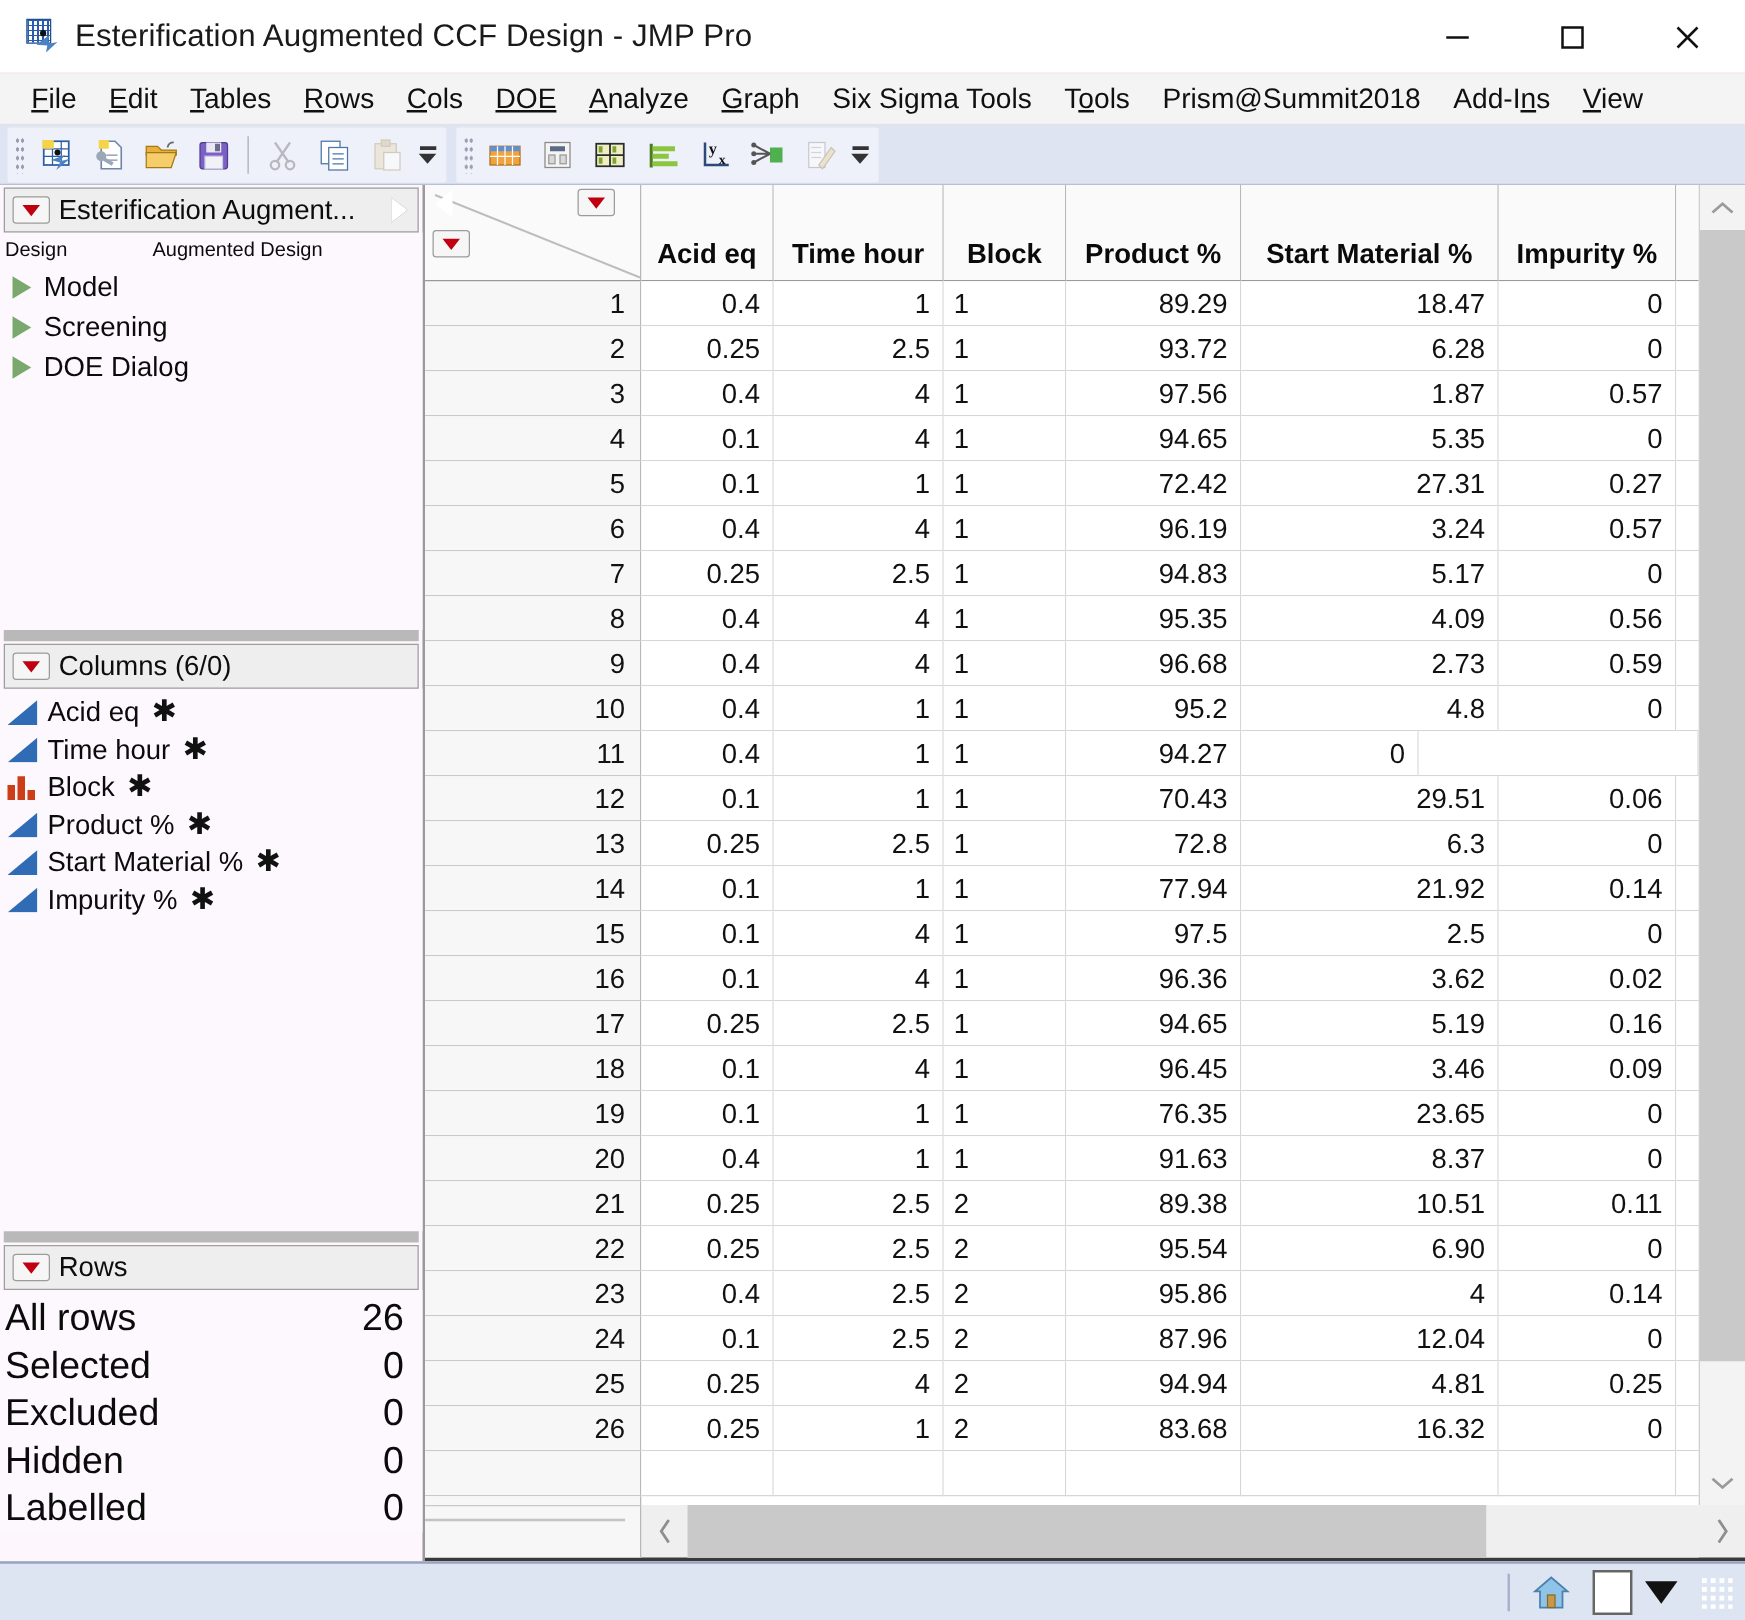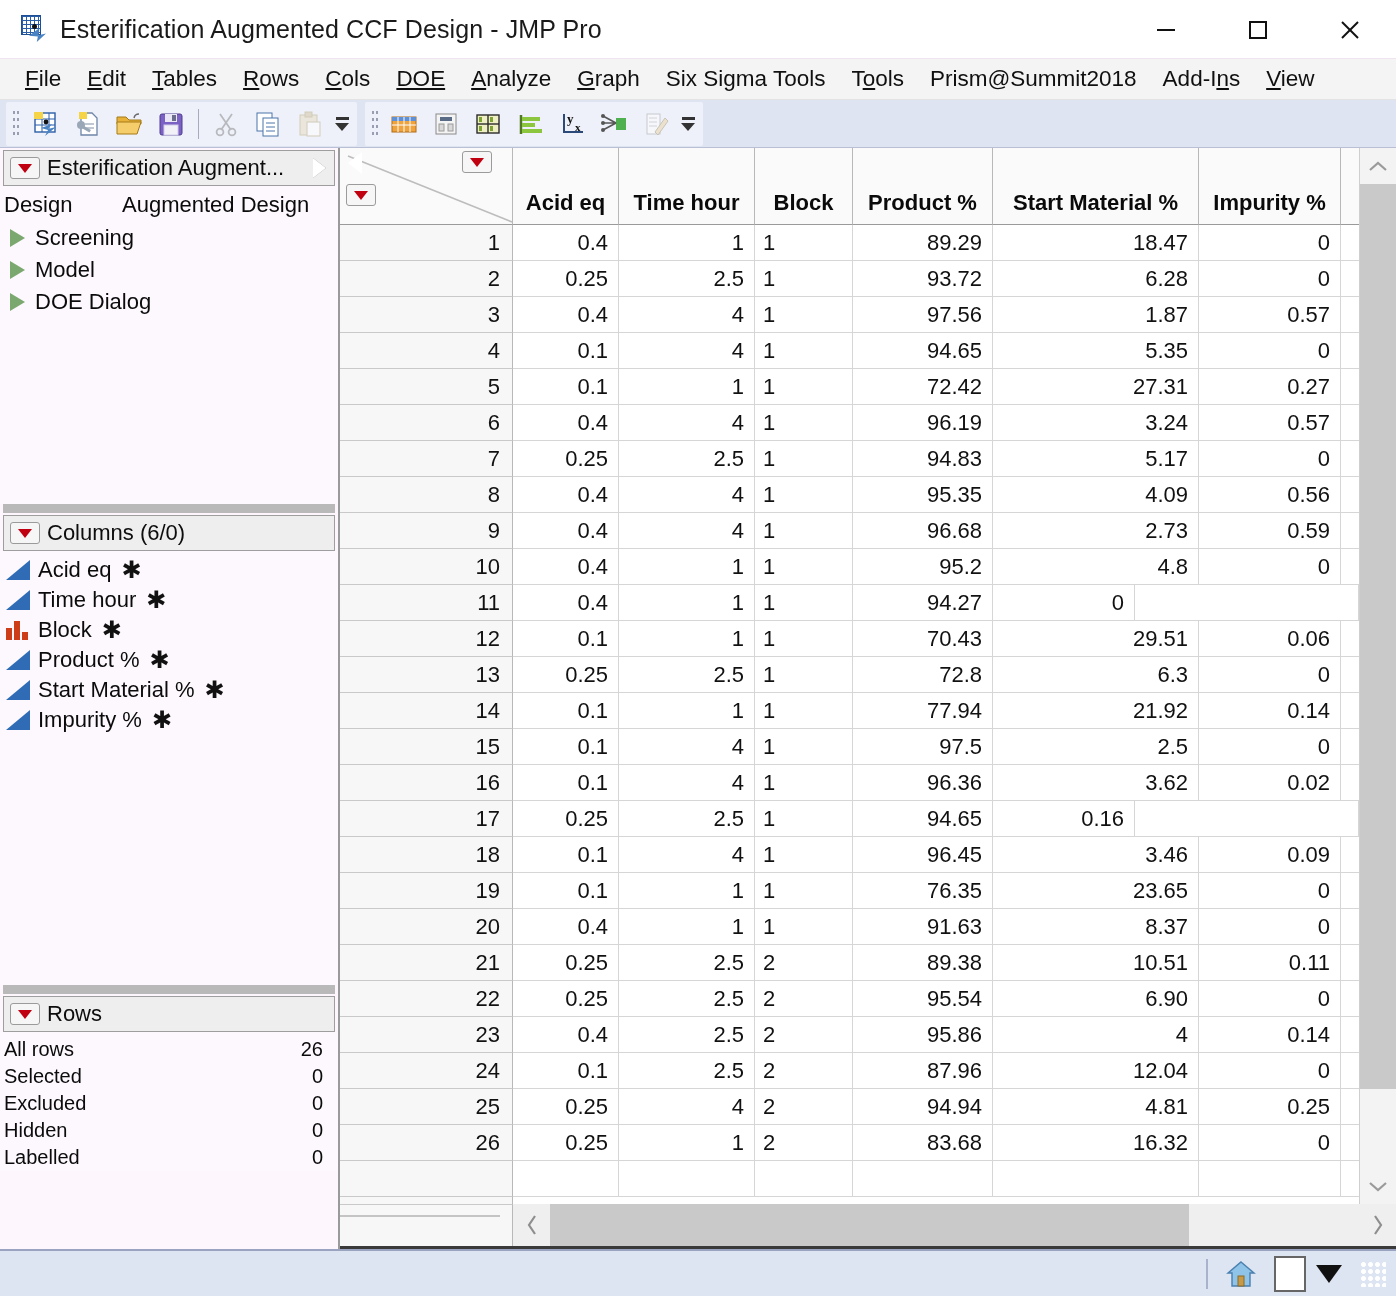--- a/index.html
+++ b/index.html
@@ -145,21 +145,21 @@
   .panel-title { font-size: 22px; color: #0d0d0d; margin-left: 7px; white-space: nowrap; }
   .panel-rightarrow {
     position: absolute; right: 8px; top: 50%; transform: translateY(-50%);
     width: 0; height: 0; border-top: 10px solid transparent;
     border-bottom: 10px solid transparent; border-left: 13px solid transparent;
     border-left-color: #ffffff;
     filter: drop-shadow(0 0 0 #777);
   }
   .panel-body { background: #fdf8fd; padding: 4px 5px 0 2px; }
 
-  .design-row { display: flex; font-size: 22px; color: #0b0b0b; padding: 2px 0 4px 2px; }
+  .design-row { display: flex; font-size: 16px; color: #0b0b0b; padding: 2px 0 4px 2px; }
   .design-row .k { width: 118px; }
   .design-row .v { }
 
   .tree-item {
     display: flex; align-items: center; gap: 10px;
     padding: 3px 0 3px 8px; font-size: 22px; color: #0b0b0b;
   }
   .greentri {
     width: 0; height: 0; border-top: 9px solid transparent;
     border-bottom: 9px solid transparent; border-left: 15px solid #7aa86e;
@@ -186,21 +186,21 @@
   .ic-nom::before, .ic-nom::after, .ic-nom i {
     content: ""; position: absolute; bottom: 0; background: #cc3d18;
   }
   .ic-nom::before { left: 0; width: 6px; height: 12px; }
   .ic-nom i { left: 8px; width: 6px; height: 19px; position: absolute; bottom: 0; display:block; }
   .ic-nom::after { left: 16px; width: 6px; height: 8px; }
   .ast { font-size: 24px; line-height: 1; color: #111; margin-left: 2px; }
 
   .rows-line {
     display: flex; justify-content: space-between;
-    font-size: 20px; color: #0b0b0b;
+    font-size: 30px; color: #0b0b0b;
     padding: 2px 10px 2px 2px;
   }
 
   
   .tablearea {
     flex: 1 1 auto; min-width: 0; display: flex; flex-direction: column;
     background: #ffffff;
   }
   .tablegrid { flex: 1 1 auto; display: flex; min-height: 0; }
 
@@ -531,25 +531,25 @@
         <div class="panel-title">Esterification Augment...</div>
         <div class="panel-rightarrow"></div>
       </div>
       <div class="panel-body" style="height:318px;">
         <div class="design-row">
           <div class="k">Design</div>
           <div class="v">Augmented Design</div>
         </div>
         <div class="tree-item">
           <span class="greentri"></span>
-          <span>Screening</span>
+          <span>Model</span>
         </div>
         <div class="tree-item">
           <span class="greentri"></span>
-          <span>Model</span>
+          <span>Screening</span>
         </div>
         <div class="tree-item">
           <span class="greentri"></span>
           <span>DOE Dialog</span>
         </div>
       </div>
       <div class="panel-scroll-x"></div>
 
       <div class="panel-head">
         <div class="reddrop">
@@ -826,20 +826,21 @@
                 <div class="cell c-prod num">96.36</div>
                 <div class="cell c-start num">3.62</div>
                 <div class="cell c-imp num">0.02</div>
                 <div class="cell c-blank"></div>
               </div>
               <div class="data-row">
                 <div class="cell c-acid num">0.25</div>
                 <div class="cell c-time num">2.5</div>
                 <div class="cell c-block left">1</div>
                 <div class="cell c-prod num">94.65</div>
+                <div class="cell c-start num">5.19</div>
                 <div class="cell c-imp num">0.16</div>
                 <div class="cell c-blank"></div>
               </div>
               <div class="data-row">
                 <div class="cell c-acid num">0.1</div>
                 <div class="cell c-time num">4</div>
                 <div class="cell c-block left">1</div>
                 <div class="cell c-prod num">96.45</div>
                 <div class="cell c-start num">3.46</div>
                 <div class="cell c-imp num">0.09</div>

